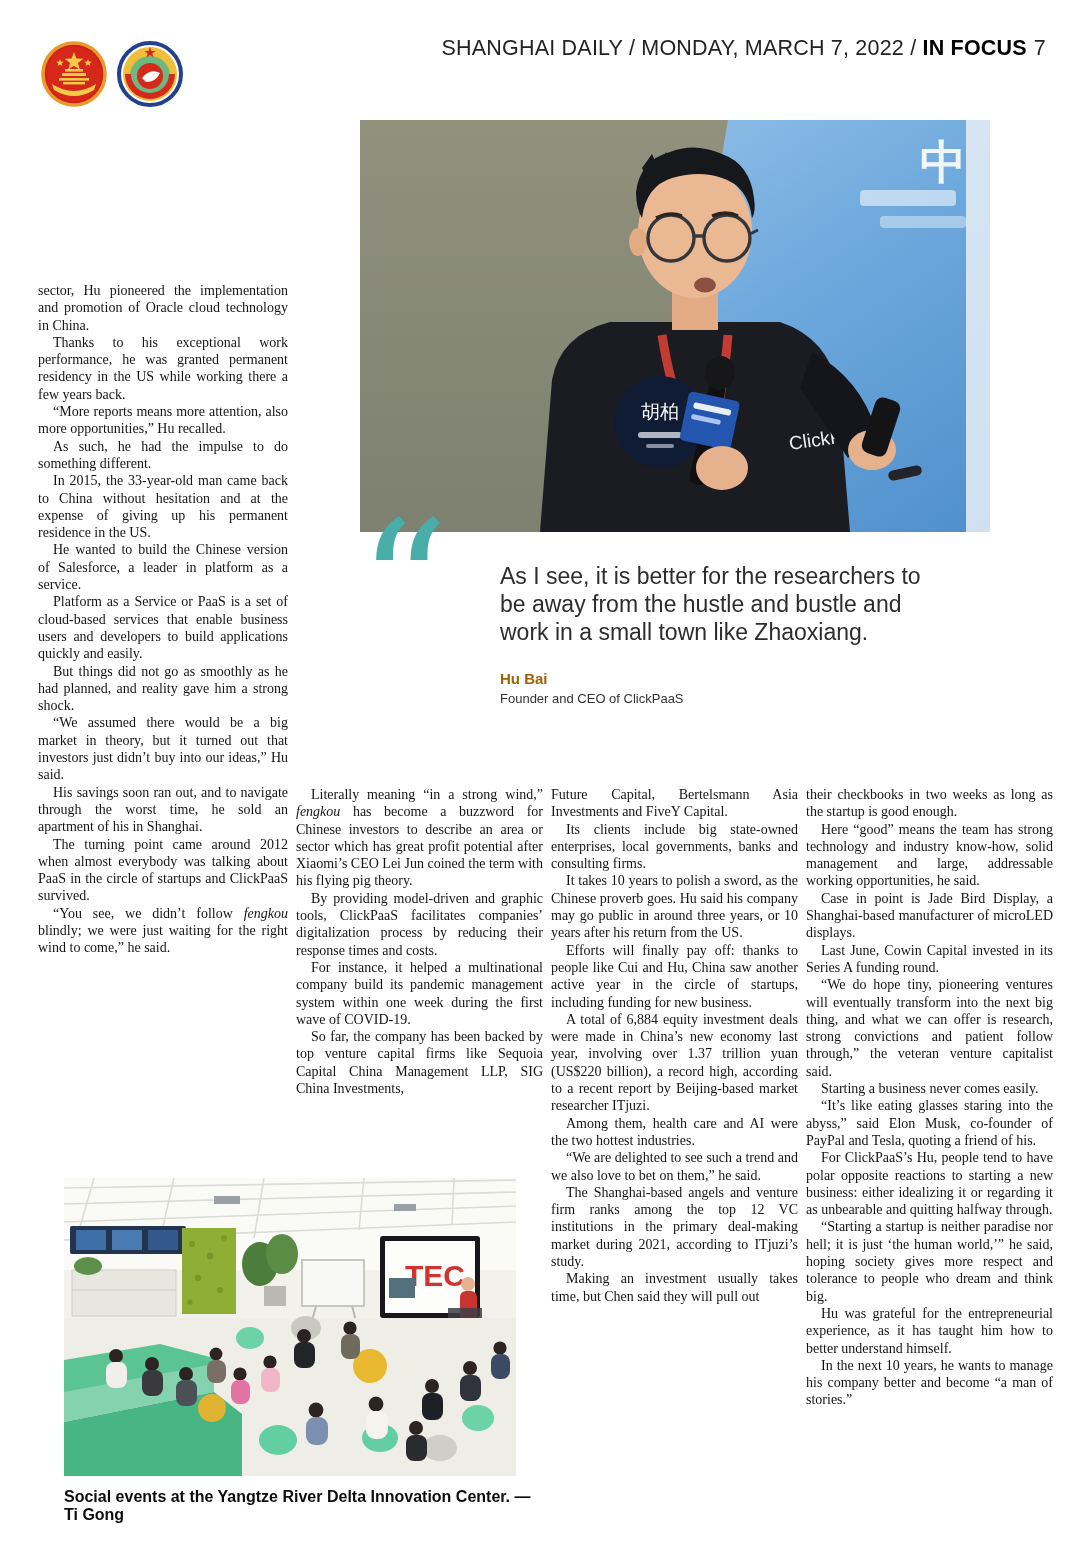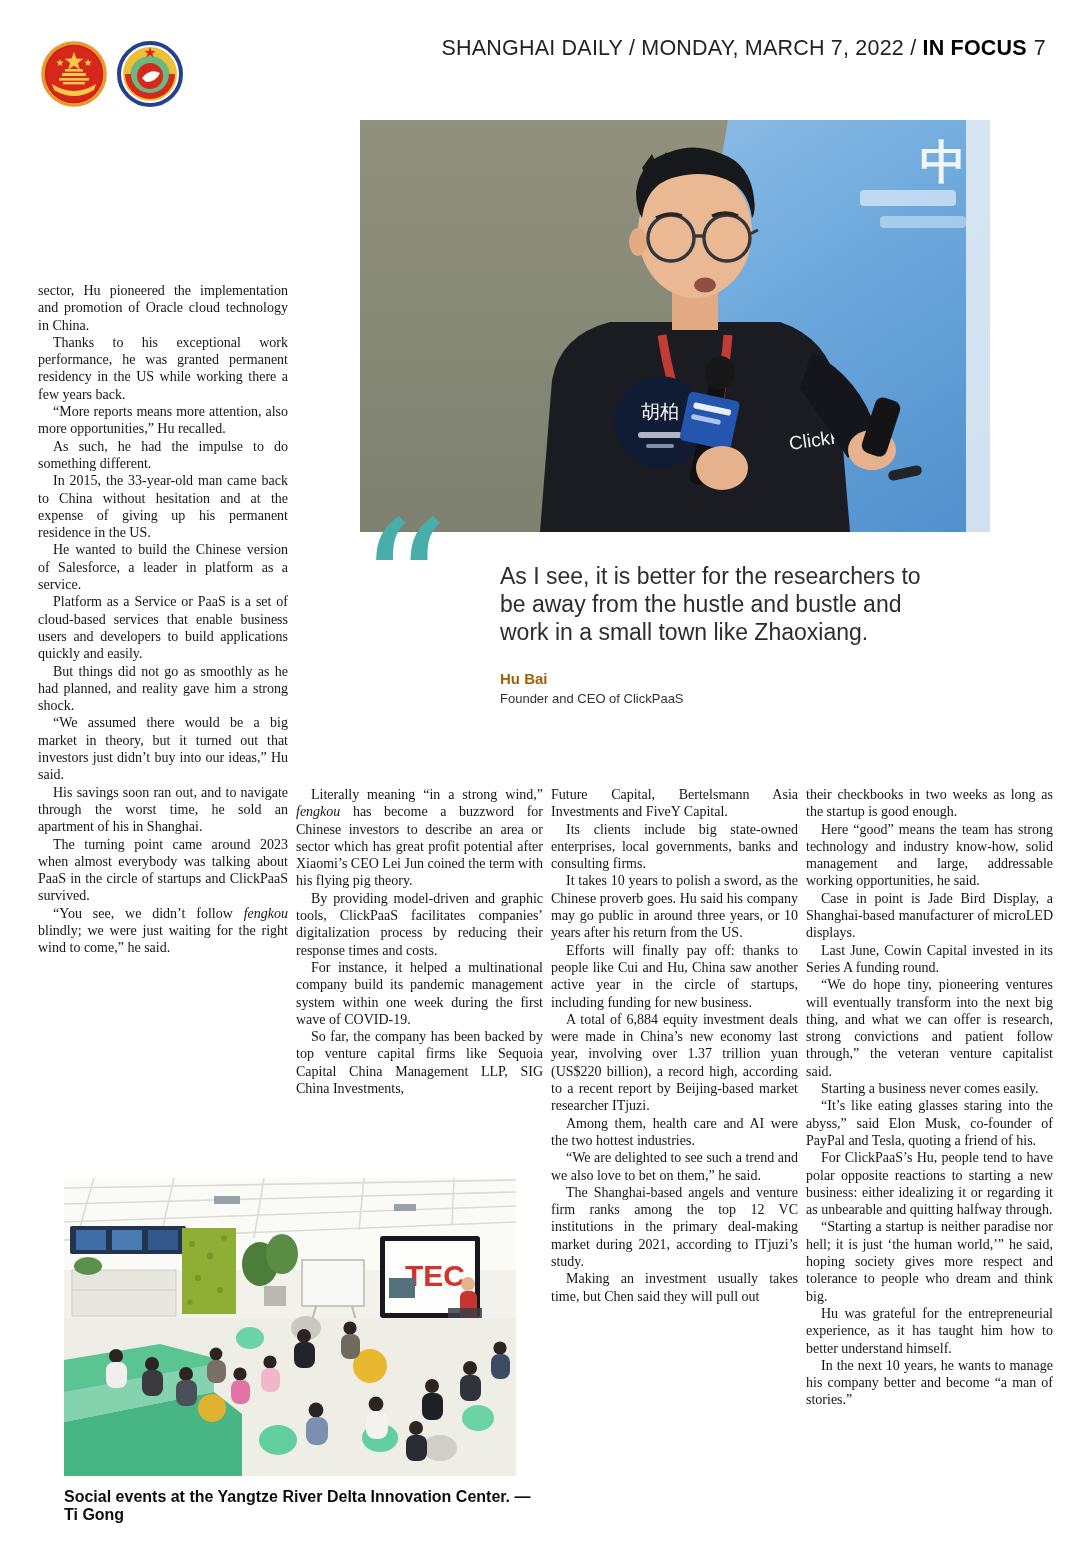--- a/index.html
+++ b/index.html
@@ -139,21 +139,21 @@
       <p>sector, Hu pioneered the implementation and promotion of Oracle cloud technology in China.</p>
       <p>Thanks to his exceptional work performance, he was granted permanent residency in the US while working there a few years back.</p>
       <p>“More reports means more attention, also more opportunities,” Hu recalled.</p>
       <p>As such, he had the impulse to do something different.</p>
       <p>In 2015, the 33-year-old man came back to China without hesitation and at the expense of giving up his permanent residence in the US.</p>
       <p>He wanted to build the Chinese version of Salesforce, a leader in platform as a service.</p>
       <p>Platform as a Service or PaaS is a set of cloud-based services that enable business users and developers to build applications quickly and easily.</p>
       <p>But things did not go as smoothly as he had planned, and reality gave him a strong shock.</p>
       <p>“We assumed there would be a big market in theory, but it turned out that investors just didn’t buy into our ideas,” Hu said.</p>
       <p>His savings soon ran out, and to navigate through the worst time, he sold an apartment of his in Shanghai.</p>
-      <p>The turning point came around 2023 when almost everybody was talking about PaaS in the circle of startups and ClickPaaS survived.</p>
+      <p>The turning point came around 2012 when almost everybody was talking about PaaS in the circle of startups and ClickPaaS survived.</p>
       <p>“You see, we didn’t follow <i>fengkou</i> blindly; we were just waiting for the right wind to come,” he said.</p>
     </div>
   <div id="col2" class="col">
       <p>Literally meaning “in a strong wind,” <i>fengkou</i> has become a buzzword for Chinese investors to describe an area or sector which has great profit potential after Xiaomi’s CEO Lei Jun coined the term with his flying pig theory.</p>
       <p>By providing model-driven and graphic tools, ClickPaaS facilitates companies’ digitalization process by reducing their response times and costs.</p>
       <p>For instance, it helped a multinational company build its pandemic management system within one week during the first wave of COVID-19.</p>
       <p>So far, the company has been backed by top venture capital firms like Sequoia Capital China Management LLP, SIG China Investments,</p>
     </div>
   <div id="col3" class="col cont">
       <p>Future Capital, Bertelsmann Asia Investments and FiveY Capital.</p>

